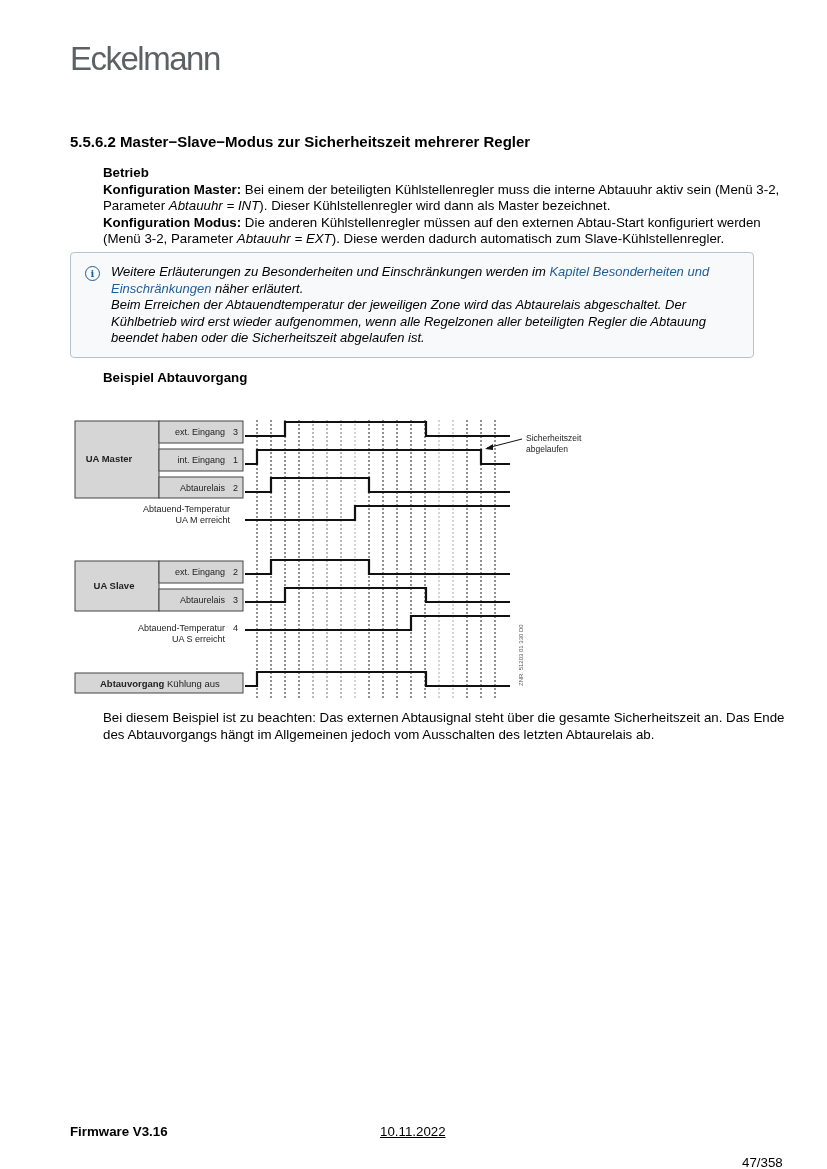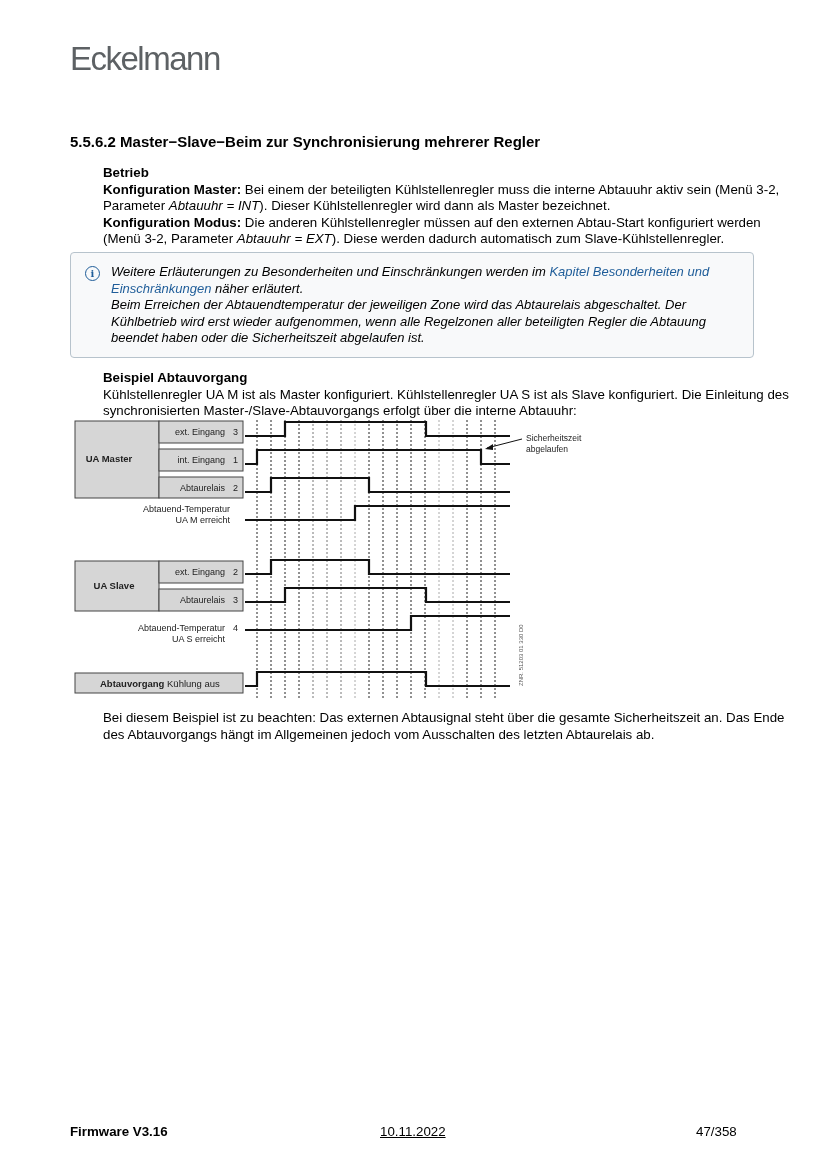--- a/index.html
+++ b/index.html
@@ -20,39 +20,38 @@
   .note-text { left: 40px; top: 11px; width: 630px; font-size: 13px; line-height: 16.5px; font-style: italic; }
   .link { color: #1f5d99; }
   .footer { top: 1124px; font-size: 13.3px; }
   svg text { font-family: "Liberation Sans", sans-serif; }
 </style>
 </head>
 <body>
 
 <div class="abs logo">Eckelmann</div>
 
-<div class="abs h2">5.5.6.2  Master−Slave−Beim zur Synchronisierung mehrerer Regler</div>
+<div class="abs h2">5.5.6.2  Master−Slave−Modus zur Sicherheitszeit mehrerer Regler</div>
 
 <div class="abs para" style="top:165px;">
   <div class="bold">Betrieb</div>
   <div><span class="bold">Konfiguration Master:</span><span> Bei einem der beteiligten Kühlstellenregler muss die interne Abtauuhr aktiv sein (Menü 3-2, Parameter </span><span class="it">Abtauuhr = INT</span><span>). Dieser Kühlstellenregler wird dann als Master bezeichnet.</span></div>
   <div><span class="bold">Konfiguration Modus:</span><span> Die anderen Kühlstellenregler müssen auf den externen Abtau-Start konfiguriert werden (Menü 3-2, Parameter </span><span class="it">Abtauuhr = EXT</span><span>). Diese werden dadurch automatisch zum Slave-Kühlstellenregler.</span></div>
 </div>
 
 <div class="abs note">
   <div class="abs note-icon">i</div>
   <div class="abs note-text">
     <span>Weitere Erläuterungen zu Besonderheiten und Einschränkungen werden im </span><span class="link">Kapitel Besonderheiten und Einschränkungen</span><span> näher erläutert.</span>
     <div>Beim Erreichen der Abtauendtemperatur der jeweiligen Zone wird das Abtaurelais abgeschaltet. Der Kühlbetrieb wird erst wieder aufgenommen, wenn alle Regelzonen aller beteiligten Regler die Abtauung beendet haben oder die Sicherheitszeit abgelaufen ist.</div>
   </div>
 </div>
 
 <div class="abs para" style="top:370px;">
   <div class="bold">Beispiel Abtauvorgang</div>
-  <div>Kühlstellenregler UA M ist als Master konfiguriert. Kühlstellenregler UA S ist als Slave konfiguriert. Die Einleitung des synchronisierten Master-/Slave-Abtauvorgangs erfolgt über die interne Abtauuhr:</div>
 </div>
 
 <svg class="abs" style="left:0;top:0;" width="827" height="710">
 
   <g stroke="#222" stroke-width="1" stroke-dasharray="2,2">
     <line x1="257" y1="420" x2="257" y2="700"></line>
     <line x1="271" y1="420" x2="271" y2="700"></line>
     <line x1="285" y1="420" x2="285" y2="700"></line>
     <line x1="299" y1="420" x2="299" y2="700"></line>
     <line x1="313" y1="420" x2="313" y2="700" stroke="#777"></line>
@@ -128,13 +127,13 @@
   <text x="526" y="441" font-size="8.5" fill="#222">Sicherheitszeit</text>
   <text x="526" y="452" font-size="8.5" fill="#222">abgelaufen</text>
 
   <text x="0" y="0" font-size="6" fill="#555" transform="translate(523,686) rotate(-90)">ZNR. 51203 01 330 D0</text>
 </svg>
 
 <div class="abs para" style="top:710px;">Bei diesem Beispiel ist zu beachten: Das externen Abtausignal steht über die gesamte Sicherheitszeit an. Das Ende des Abtauvorgangs hängt im Allgemeinen jedoch vom Ausschalten des letzten Abtaurelais ab.</div>
 
 <div class="abs footer" style="left:70px;font-weight:bold;">Firmware V3.16</div>
 <div class="abs footer" style="left:380px;text-decoration:underline;">10.11.2022</div>
-<div class="abs footer" style="left:696px;">47/358</div>
+<div class="abs footer" style="left:742px;margin-top:31px;">47/358</div>
 
 </body></html>

